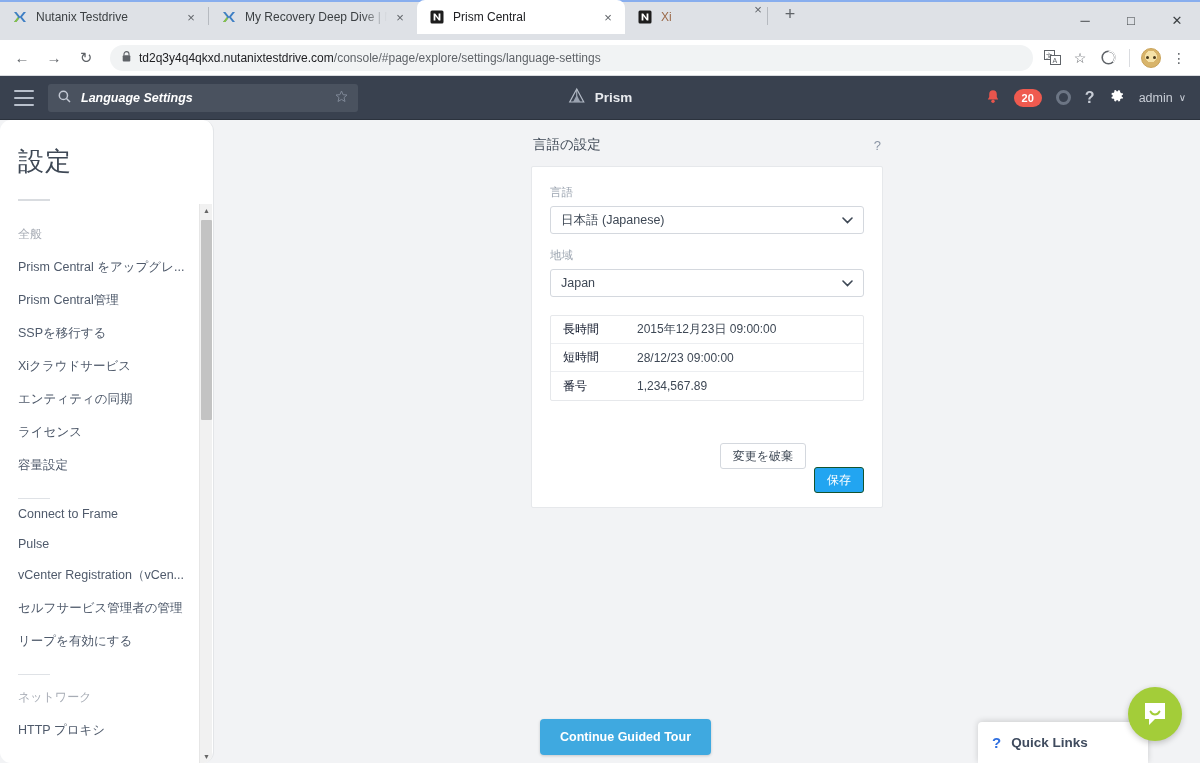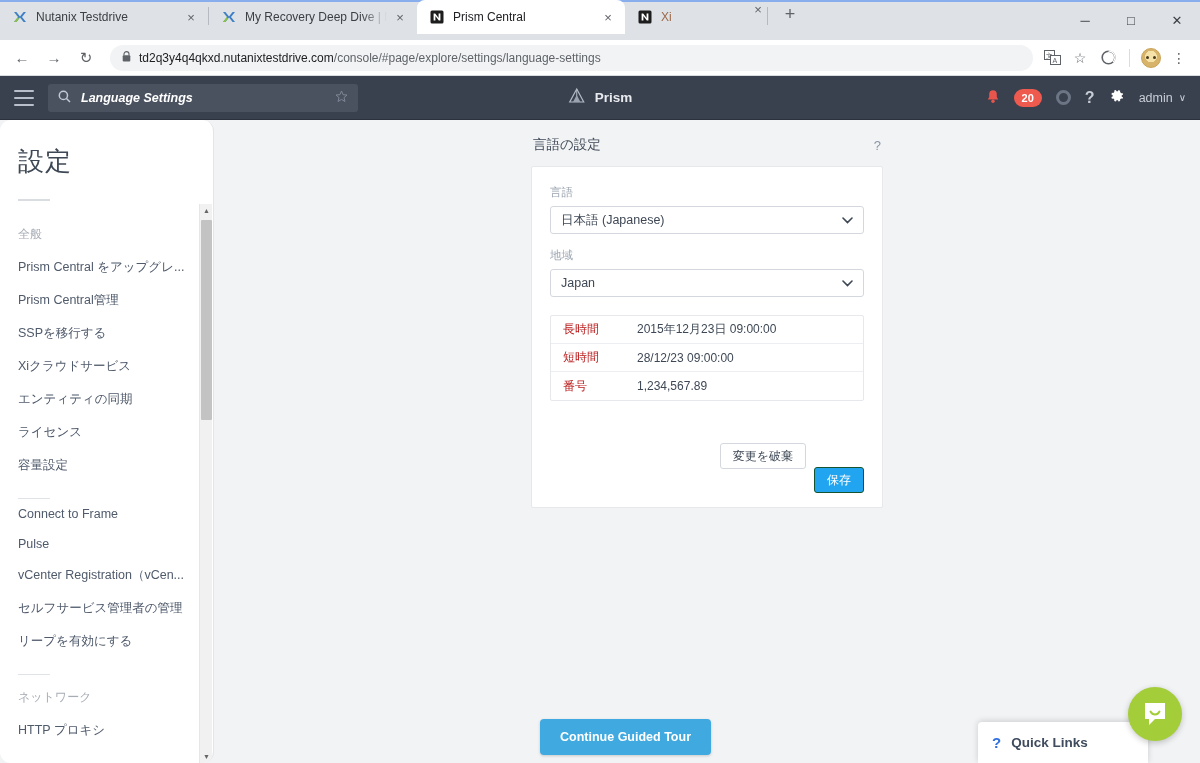--- a/index.html
+++ b/index.html
@@ -198,21 +198,21 @@
   .select {
     width:100%; height:28px; border:1px solid #d4d8de; border-radius:3px;
     background:#fff; display:flex; align-items:center; padding:0 10px;
     font-size:12.5px; color:#3e4855; cursor:pointer; position:relative;
   }
   .select .caret{ margin-left:auto; font-size:10px; color:#3e4855;}
   .spacer-12 { height:14px; }
   .prev-table { margin-top:18px; border:1px solid #e6e8eb; border-radius:2px; }
   .prev-row { display:flex; align-items:center; height:28px; border-bottom:1px solid #eceef1; }
   .prev-row:last-child { border-bottom:none; }
-  .prev-key { width:86px; flex:0 0 86px; padding-left:12px; font-size:12px; color:#b91c1c;}
+  .prev-key { width:86px; flex:0 0 86px; padding-left:12px; font-size:12px; color:#0f172a;}
   .prev-val { font-size:12px; color:#3e4855; }
   .card-actions {
     display:flex; justify-content:flex-end; align-items:center; gap:8px;
     margin-top:18px;
   }
   .btn {
     height:26px; border-radius:3px; font-size:12px; padding: 0 12px;
     display:flex; align-items:center; cursor:pointer;
   }
   .btn-secondary { background:#fff; border:1px solid #d4d8de; color:#3e4855; }

